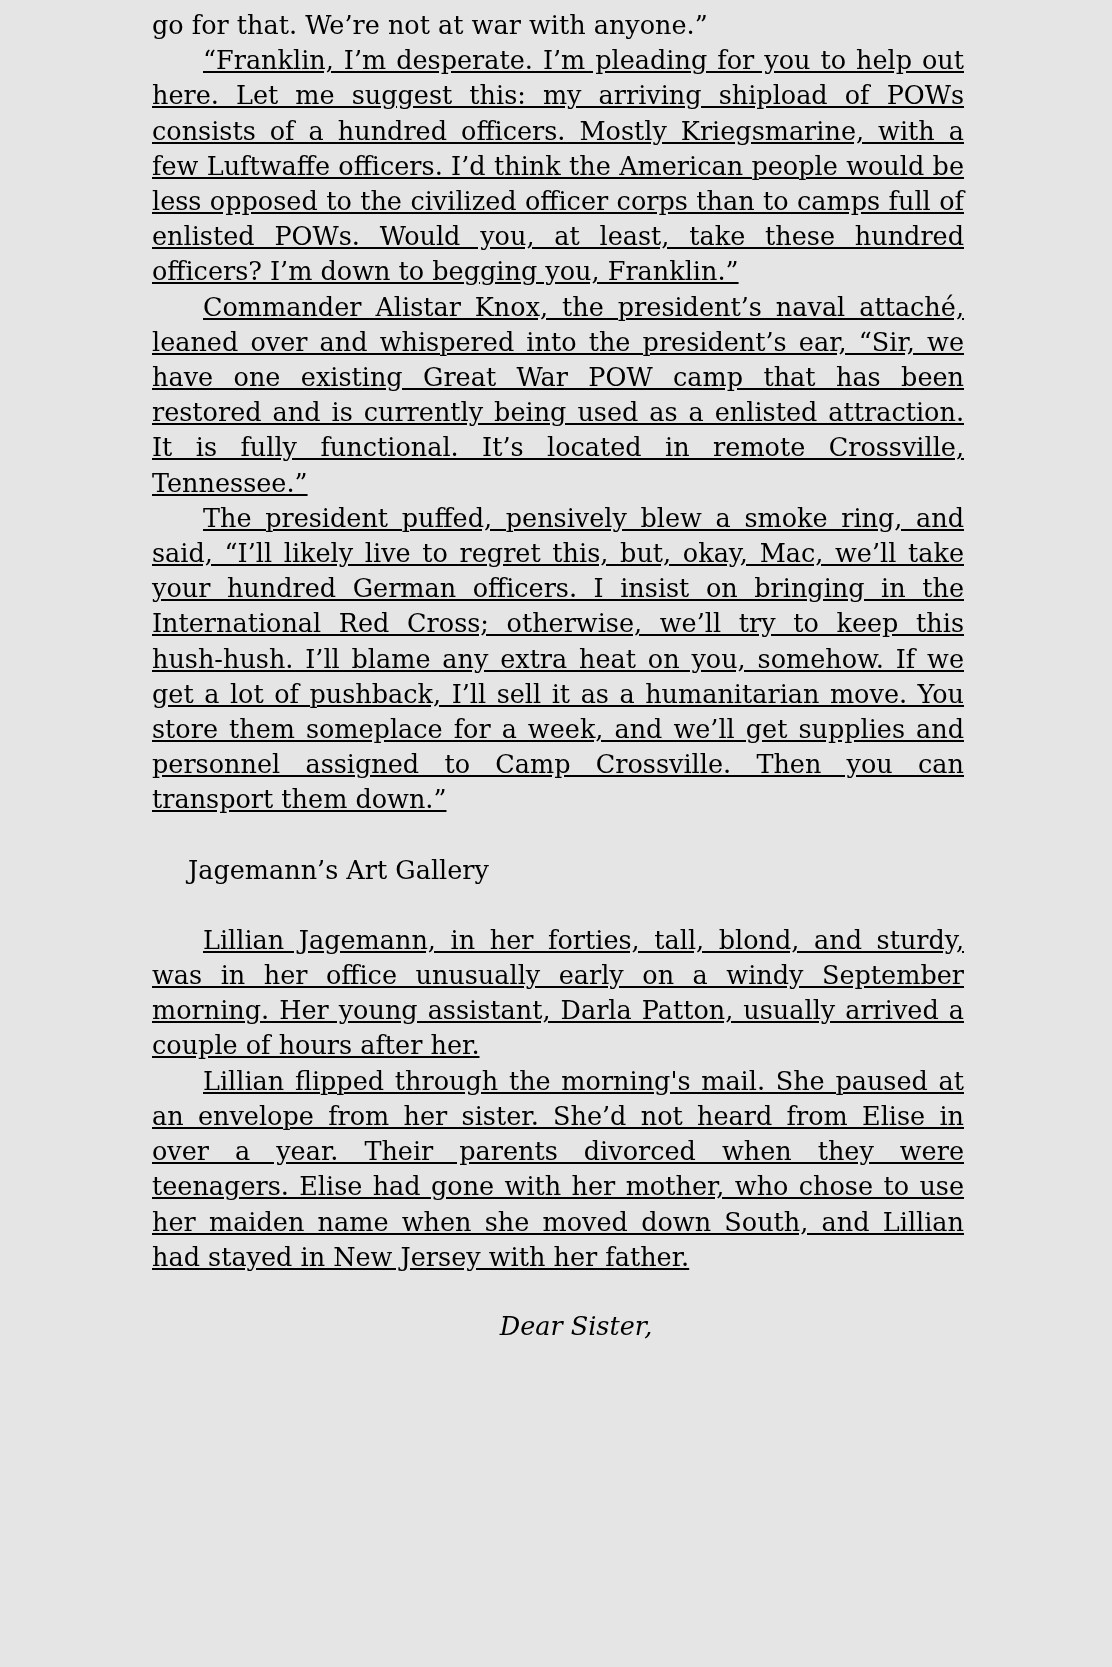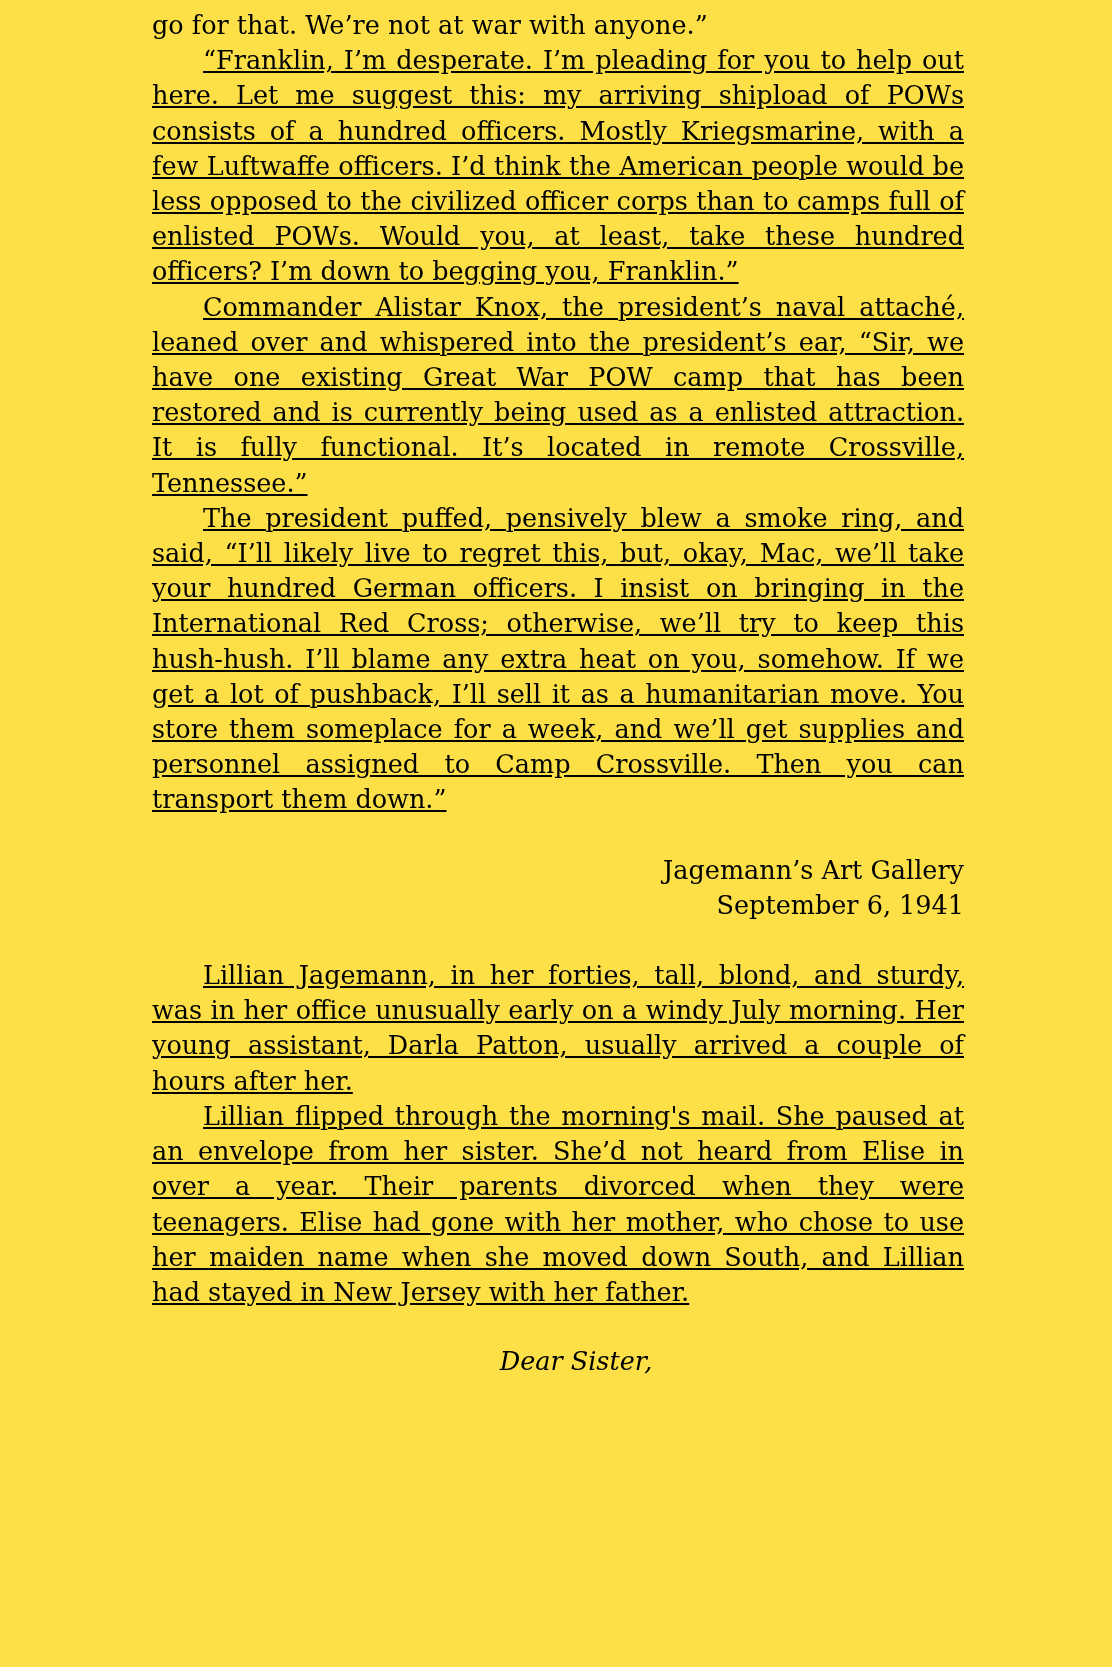--- a/index.html
+++ b/index.html
@@ -11,21 +11,21 @@
     width: 1112px;
     height: 1667px;
     font-family: "DejaVu Serif", "Liberation Serif", serif;
     color: #000000;
   }
   .page {
     box-sizing: border-box;
     width: 1112px;
     height: 1667px;
     padding: 8px 148px 0 152px;
-    background: #fde047;
+    background: #e5e5e5;
   }
   .body-text {
     font-size: 25.5px;
     line-height: 35.2px;
     text-align: justify;
     text-justify: inter-word;
     -webkit-hyphens: none;
     hyphens: none;
   }
   p {
@@ -36,21 +36,21 @@
   }
   p.indent {
     text-indent: 2.0em;
     text-decoration: underline;
   }
   .addr-block {
     margin-top: 35px;
     padding-left: 36px;
     font-size: 25.5px;
     line-height: 35.2px;
-    text-align: right;
+    text-align: left;
   }
   .addr-line {
     display: block;
   }
   .gap {
     height: 35px;
   }
   .salutation {
     margin-top: 34px;
     padding-left: 36px;
@@ -67,25 +67,24 @@
 
   <div class="body-text">
 
     <p class="cont">go for that. We’re not at war with anyone.”</p>
     <p class="indent">“Franklin, I’m desperate. I’m pleading for you to help out here. Let me suggest this: my arriving shipload of POWs consists of a hundred officers. Mostly Kriegsmarine, with a few Luftwaffe officers. I’d think the American people would be less opposed to the civilized officer corps than to camps full of enlisted POWs. Would you, at least, take these hundred officers? I’m down to begging you, Franklin.”</p>
     <p class="indent">Commander Alistar Knox, the president’s naval attaché, leaned over and whispered into the president’s ear, “Sir, we have one existing Great War POW camp that has been restored and is currently being used as a enlisted attraction. It is fully functional. It’s located in remote Crossville, Tennessee.”</p>
     <p class="indent">The president puffed, pensively blew a smoke ring, and said, “I’ll likely live to regret this, but, okay, Mac, we’ll take your hundred German officers. I insist on bringing in the International Red Cross; otherwise, we’ll try to keep this hush-hush. I’ll blame any extra heat on you, somehow. If we get a lot of pushback, I’ll sell it as a humanitarian move. You store them someplace for a week, and we’ll get supplies and personnel assigned to Camp Crossville. Then you can transport them down.”</p>
 
     <div class="addr-block">
       <span class="addr-line">Jagemann’s Art Gallery</span>
-      <span class="addr-line">September 6, 1941</span>
     </div>
 
     <div class="gap"></div>
 
-    <p class="indent">Lillian Jagemann, in her forties, tall, blond, and sturdy, was in her office unusually early on a windy July morning. Her young assistant, Darla Patton, usually arrived a couple of hours after her.</p>
+    <p class="indent">Lillian Jagemann, in her forties, tall, blond, and sturdy, was in her office unusually early on a windy September morning. Her young assistant, Darla Patton, usually arrived a couple of hours after her.</p>
     <p class="indent">Lillian flipped through the morning's mail.  She paused at an envelope from her sister. She’d not heard from Elise in over a year. Their parents divorced when they were teenagers. Elise had gone with her mother, who chose to use her maiden name when she moved down South, and Lillian had stayed in New Jersey with her father.</p>
 
     <div class="salutation">Dear Sister,</div>
 
   </div>
 
 </div>
 
 </body></html>

